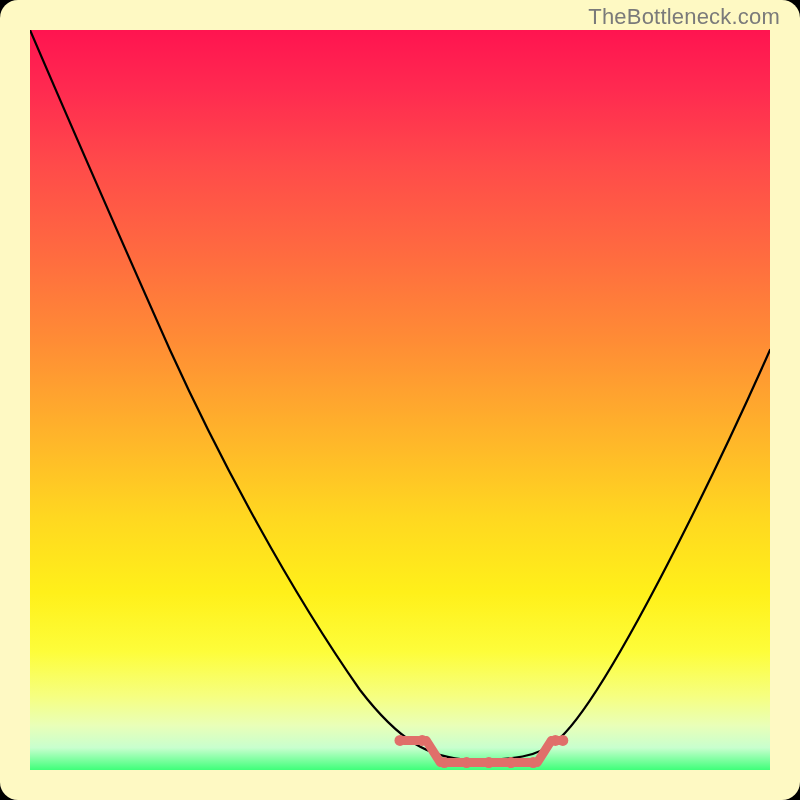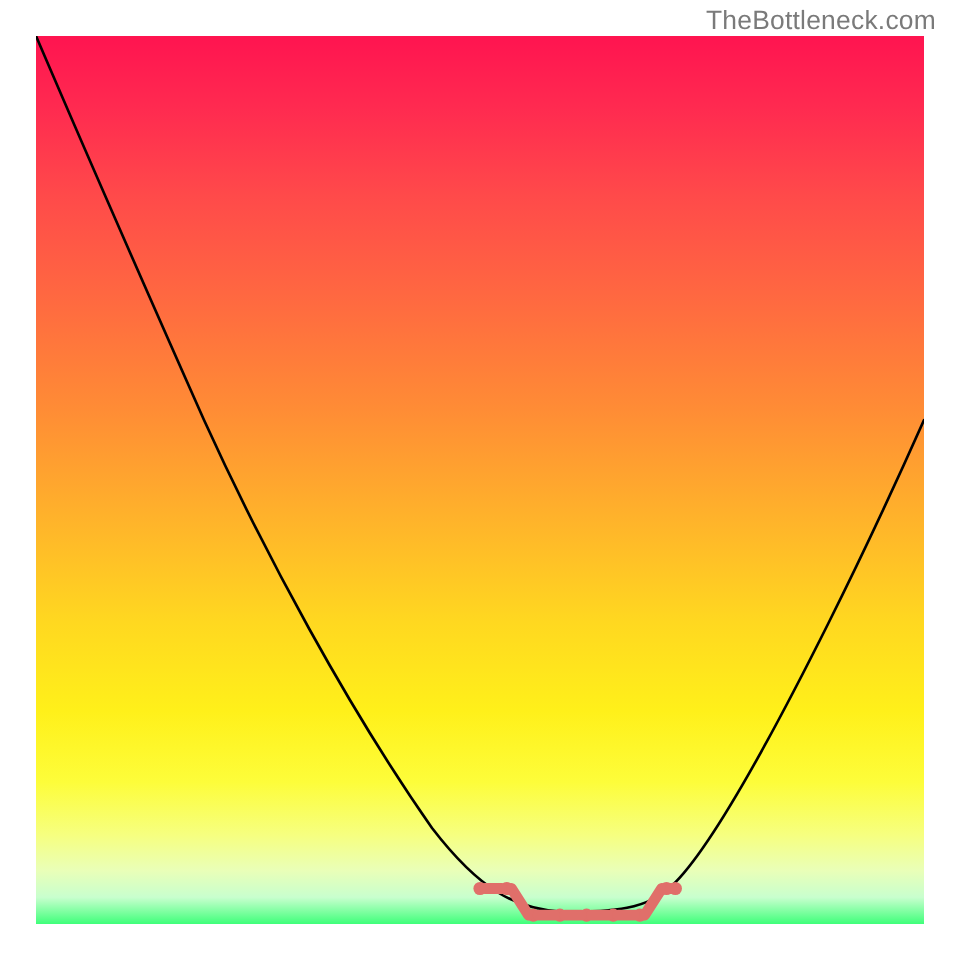--- a/index.html
+++ b/index.html
@@ -1,21 +1,22 @@
 <!DOCTYPE html>
 <html><head>
 <meta charset="utf-8">
 <style>
   * { margin: 0; padding: 0; box-sizing: border-box; }
   html, body { width: 800px; height: 800px; background: #000; overflow: hidden; }
   .container {
     position: relative;
     width: 800px;
     height: 800px;
-    background: #ffffff;
+    background: #fef9c3;
+    border-radius: 18px;
   }
   .watermark {
     position: absolute;
     top: 4px;
     right: 20px;
     color: #7a7a7a;
     font-family: Arial, Helvetica, sans-serif;
     font-size: 22px;
     font-weight: 500;
     letter-spacing: 0.2px;

